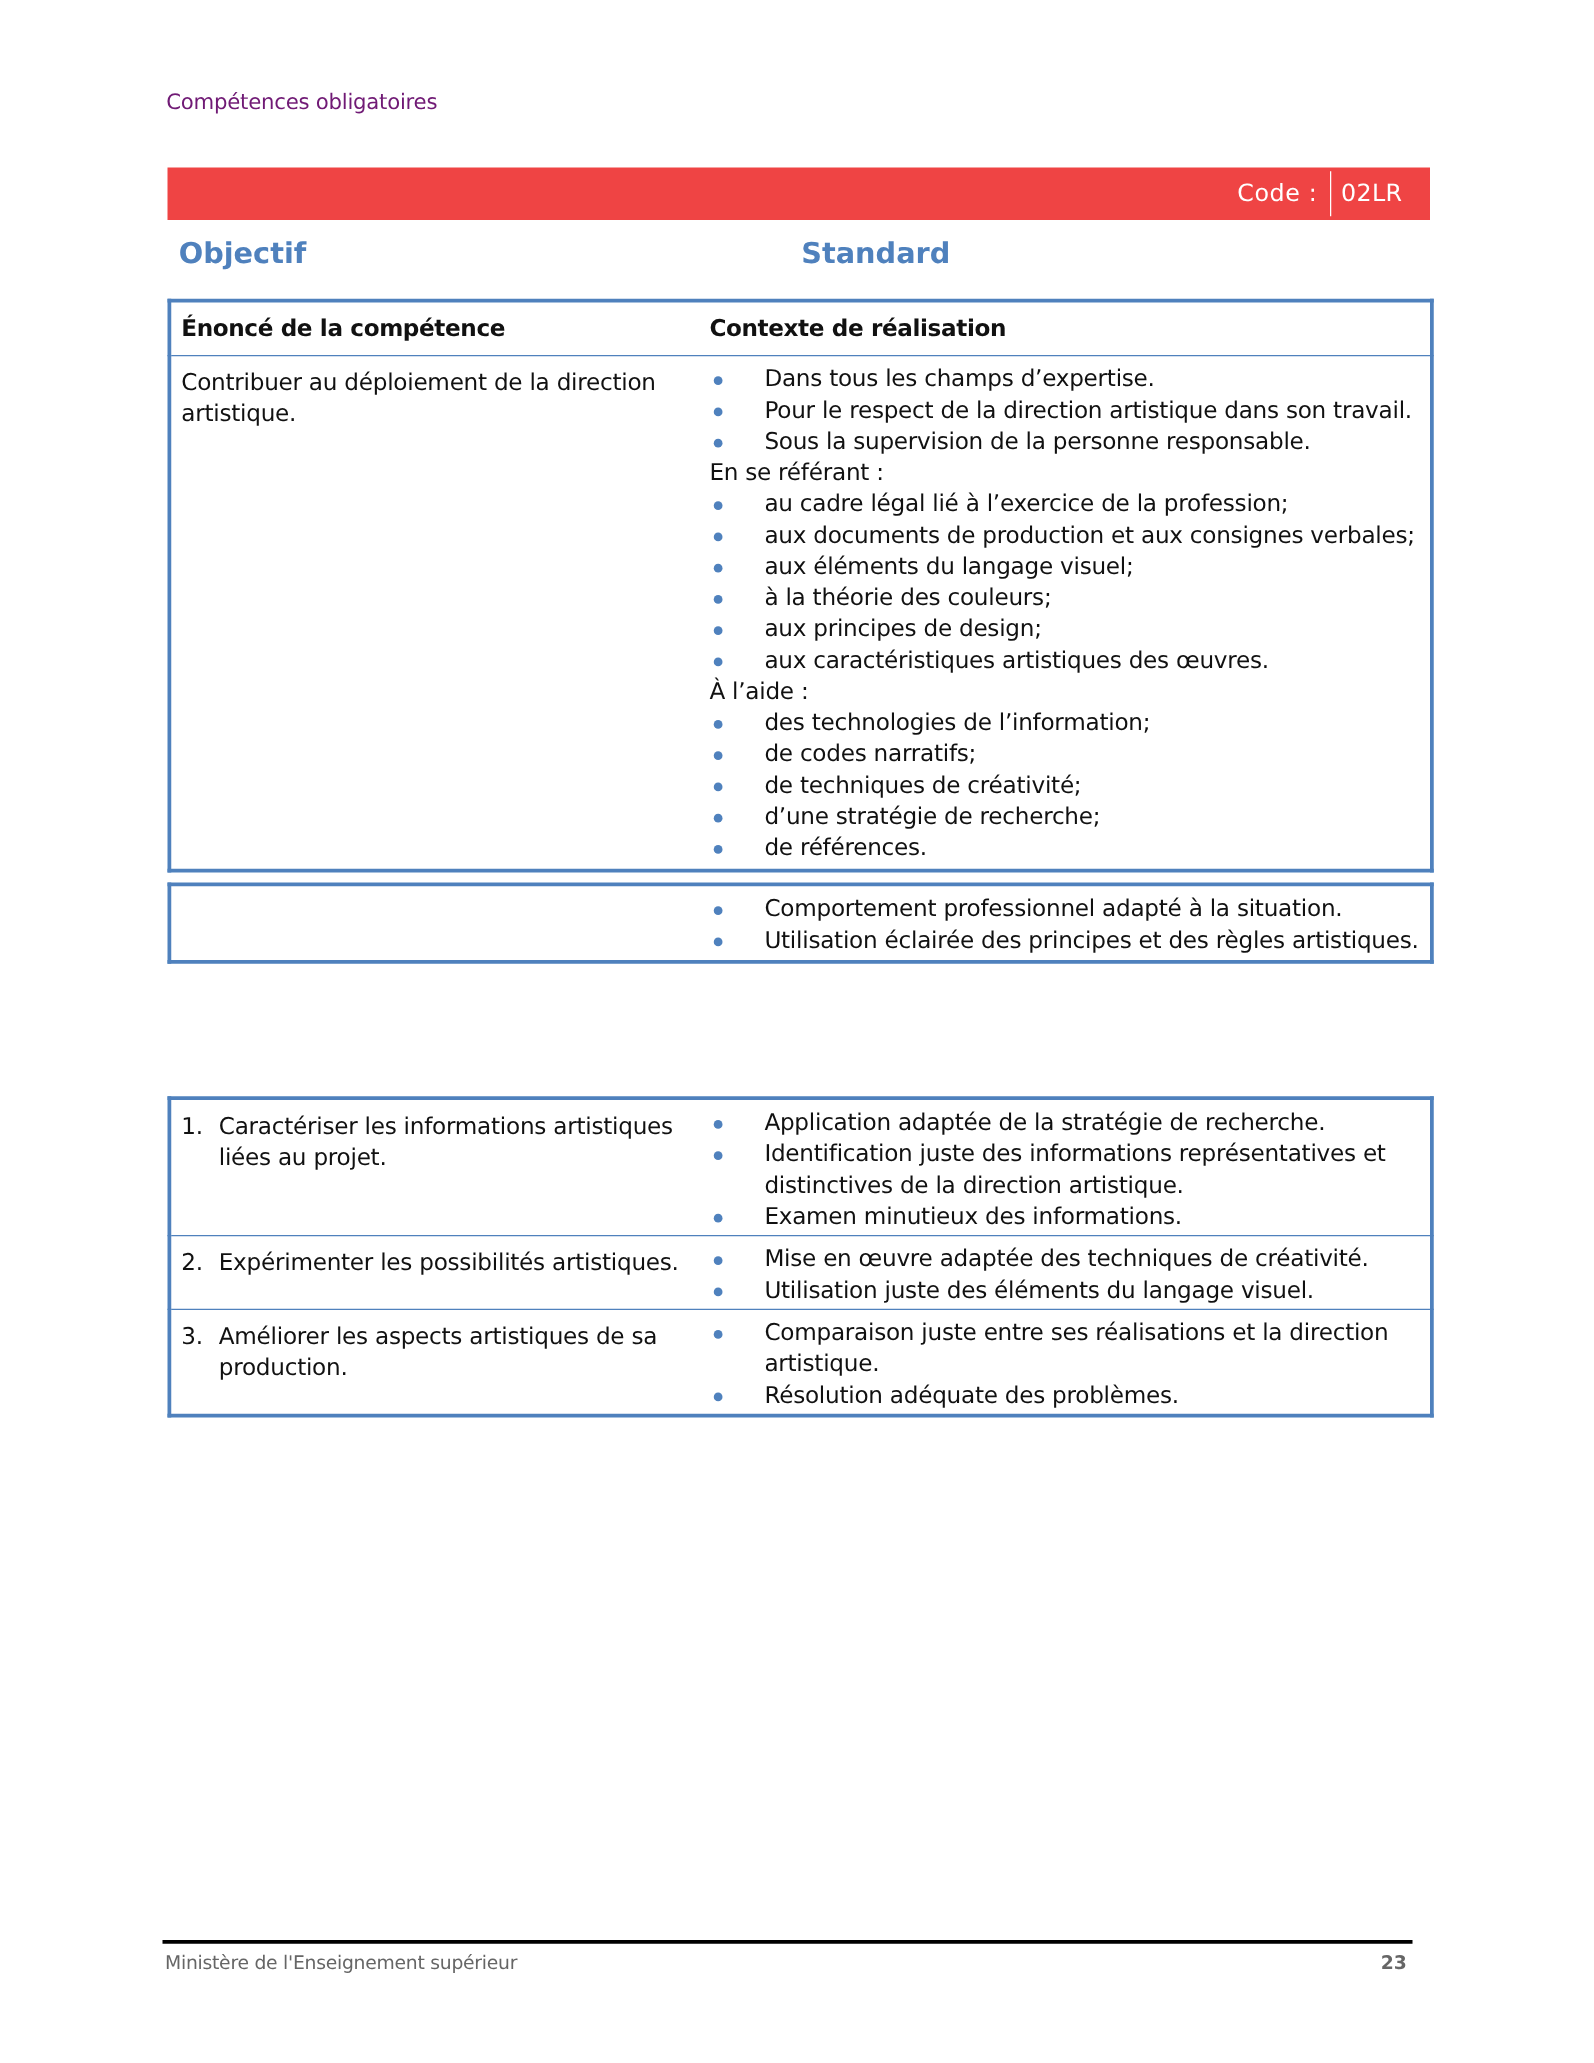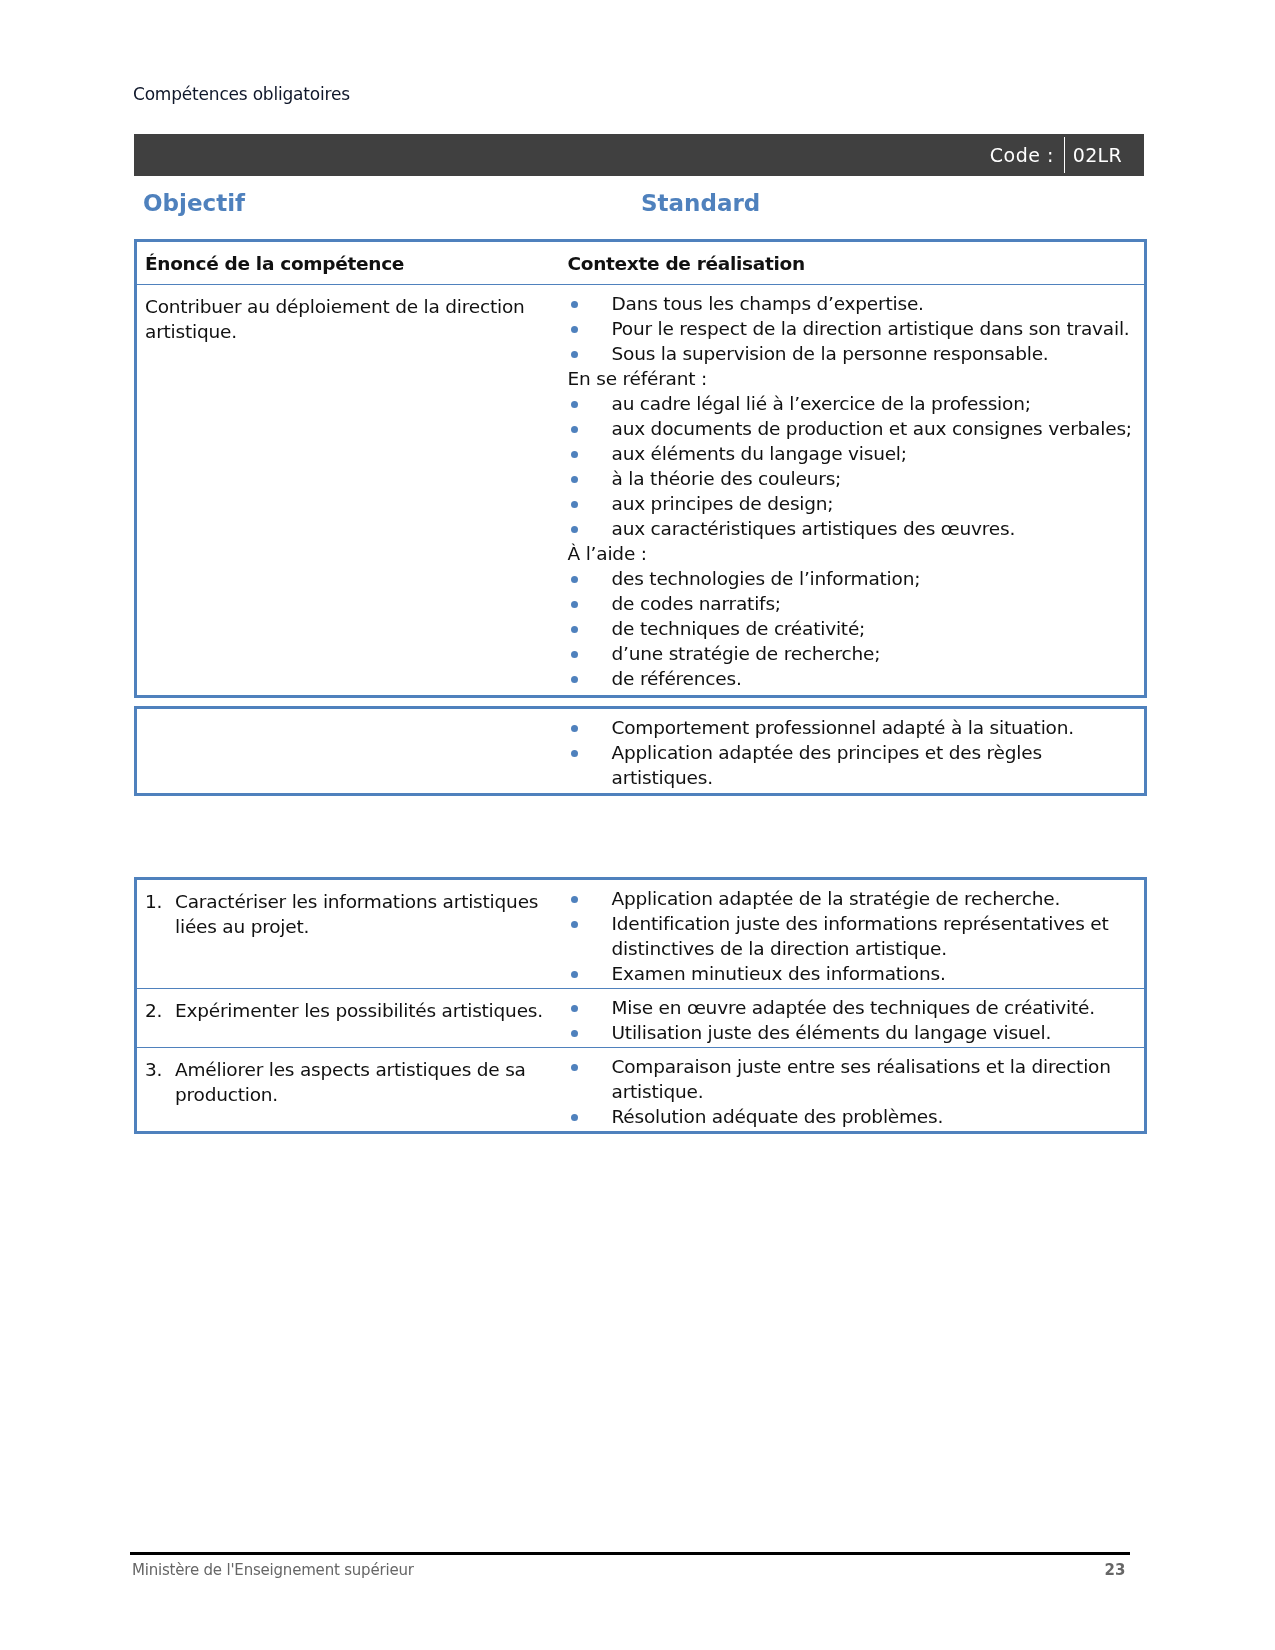--- a/index.html
+++ b/index.html
@@ -6,25 +6,25 @@
     html, body { width: 1275px; height: 1650px; background: #ffffff; }
     body {
       position: relative;
       font-family: "DejaVu Sans", sans-serif;
       color: #111111;
       font-size: 18px;
       overflow: hidden;
     }
     .running-head {
       position: absolute; left: 133px; top: 72px;
-      font-size: 17px; color: #0f172a; letter-spacing: -0.2px; margin-top: 12px;
+      font-size: 17px; color: #701a75; letter-spacing: -0.2px;
     }
     .code-banner {
       position: absolute; left: 134px; top: 134px; width: 1010px; height: 42px;
-      background: #404040; color: #ffffff;
+      background: #ef4444; color: #ffffff;
       display: flex; justify-content: flex-end; align-items: center;
       font-size: 19px;
     }
     .code-banner .code-label { padding-right: 10px; letter-spacing: 0.5px; }
     .code-banner .code-sep { width: 1px; height: 36px; background: #ffffff; }
     .code-banner .code-value { padding-left: 8px; padding-right: 22px; letter-spacing: 0.3px; }
 
     .section-title {
       position: absolute; top: 190px;
       font-size: 23px; font-weight: bold; color: #4f81bd;
@@ -152,21 +152,21 @@
   <colgroup>
       <col class="c1">
       <col class="c2">
     </colgroup>
   <tbody>
   <tr class="body">
     <td></td>
     <td>
       <ul class="bullets">
         <li>Comportement professionnel adapté à la situation.</li>
-        <li>Application adaptée des principes et des règles artistiques.</li>
+        <li>Utilisation éclairée des principes et des règles artistiques.</li>
       </ul>
     </td>
   </tr>
 </tbody>
   </table>
 
 <table class="comp" id="table3">
   <colgroup>
       <col class="c1">
       <col class="c2">

